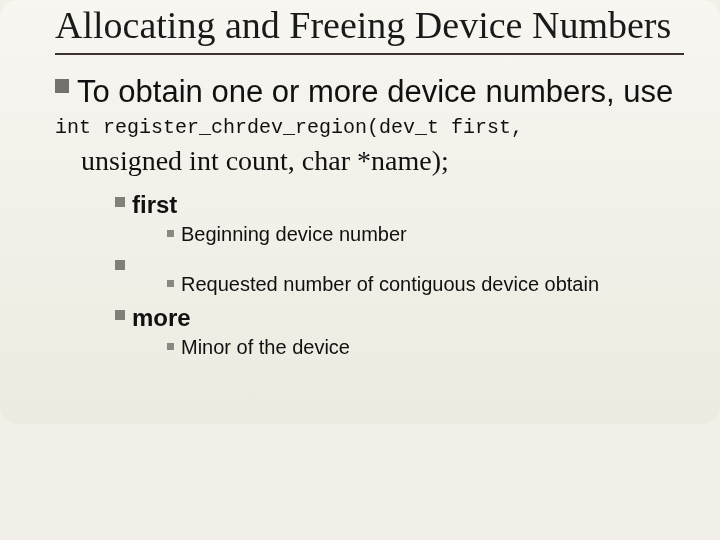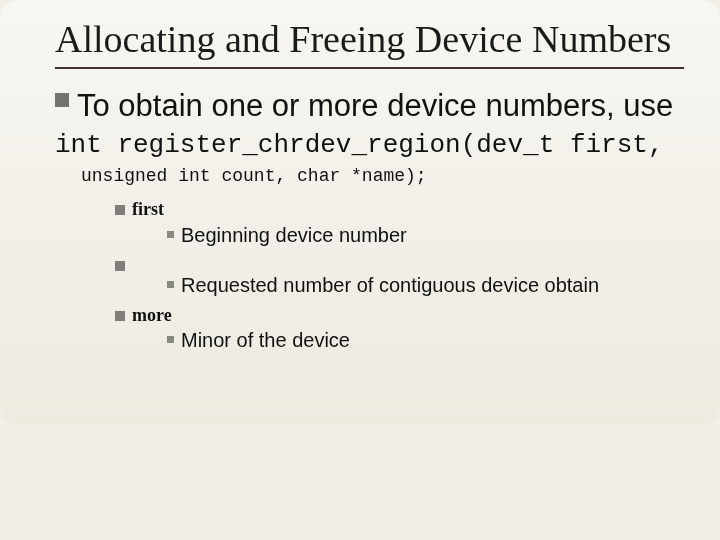--- a/index.html
+++ b/index.html
@@ -7,21 +7,21 @@
     padding: 0;
     width: 720px;
     height: 540px;
     background: #f2efe8;
     font-family: Arial, Helvetica, sans-serif;
   }
   .slide {
     box-sizing: border-box;
     width: 720px;
     height: 424px;
-    padding: 18px 36px 20px 55px;
+    padding: 4px 36px 20px 55px;
     background: linear-gradient(180deg, #f7f6f1 0%, #edeae0 100%);
     color: #111;
     position: relative;
     border-radius: 18px;
   }
   .title {
     font-family: "Times New Roman", Times, serif;
     font-size: 38px;
     line-height: 1.12;
     color: #1a1a1a;
@@ -61,37 +61,37 @@
     margin-top: 8px;
     margin-right: 7px;
     background: #8a8981;
   }
   .lvl1-text {
     font-size: 31px;
     line-height: 1.25;
   }
   .code-line {
     font-family: "Courier New", Courier, monospace;
-    font-size: 26px;
+    font-size: 20px;
     line-height: 1.3;
     margin: 4px 0 2px 0;
     white-space: pre;
   }
   .code-indent {
-    font-family: Liberation Mono, monospace;
-    font-size: 18px;
+    font-family: Liberation Serif, serif;
+    font-size: 28px;
     line-height: 1.3;
     margin: 0 0 10px 0;
     padding-left: 26px;
     white-space: pre;
   }
   .lvl2-row { margin-left: 60px; margin-bottom: 2px; }
   .lvl2-text {
-    font-family: Liberation Serif, serif;
-    font-size: 18px;
+    font-family: Liberation Sans, sans-serif;
+    font-size: 24px;
     font-weight: bold;
     line-height: 1.25;
   }
   .lvl3-row { margin-left: 112px; margin-bottom: 0px; }
   .lvl3-text {
     font-size: 20px;
     line-height: 1.25;
   }
   .block { margin-bottom: 6px; }
 </style>

